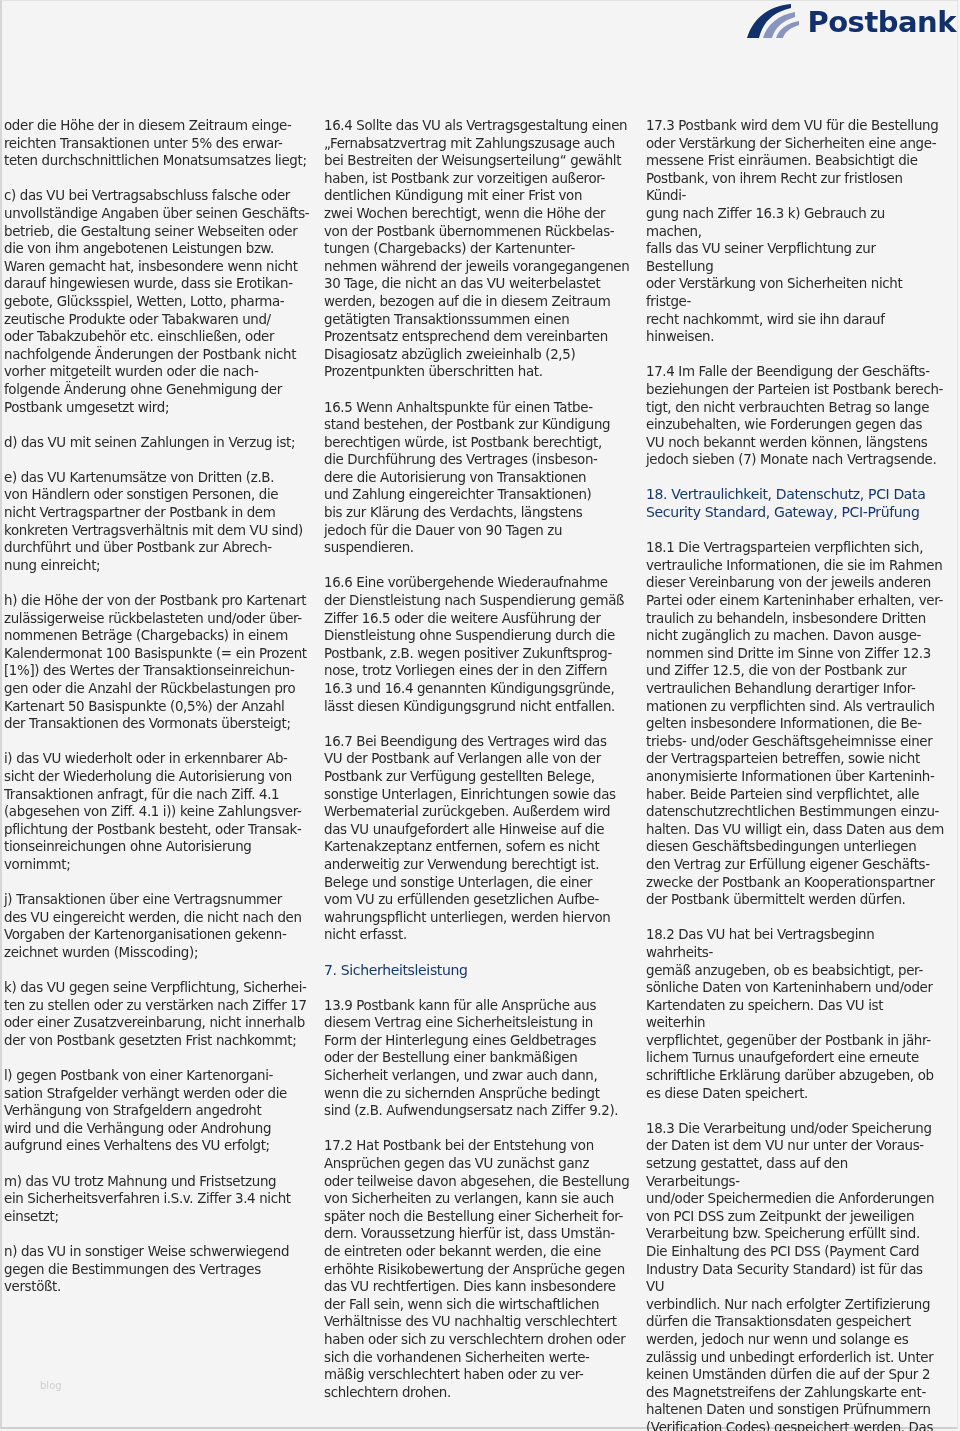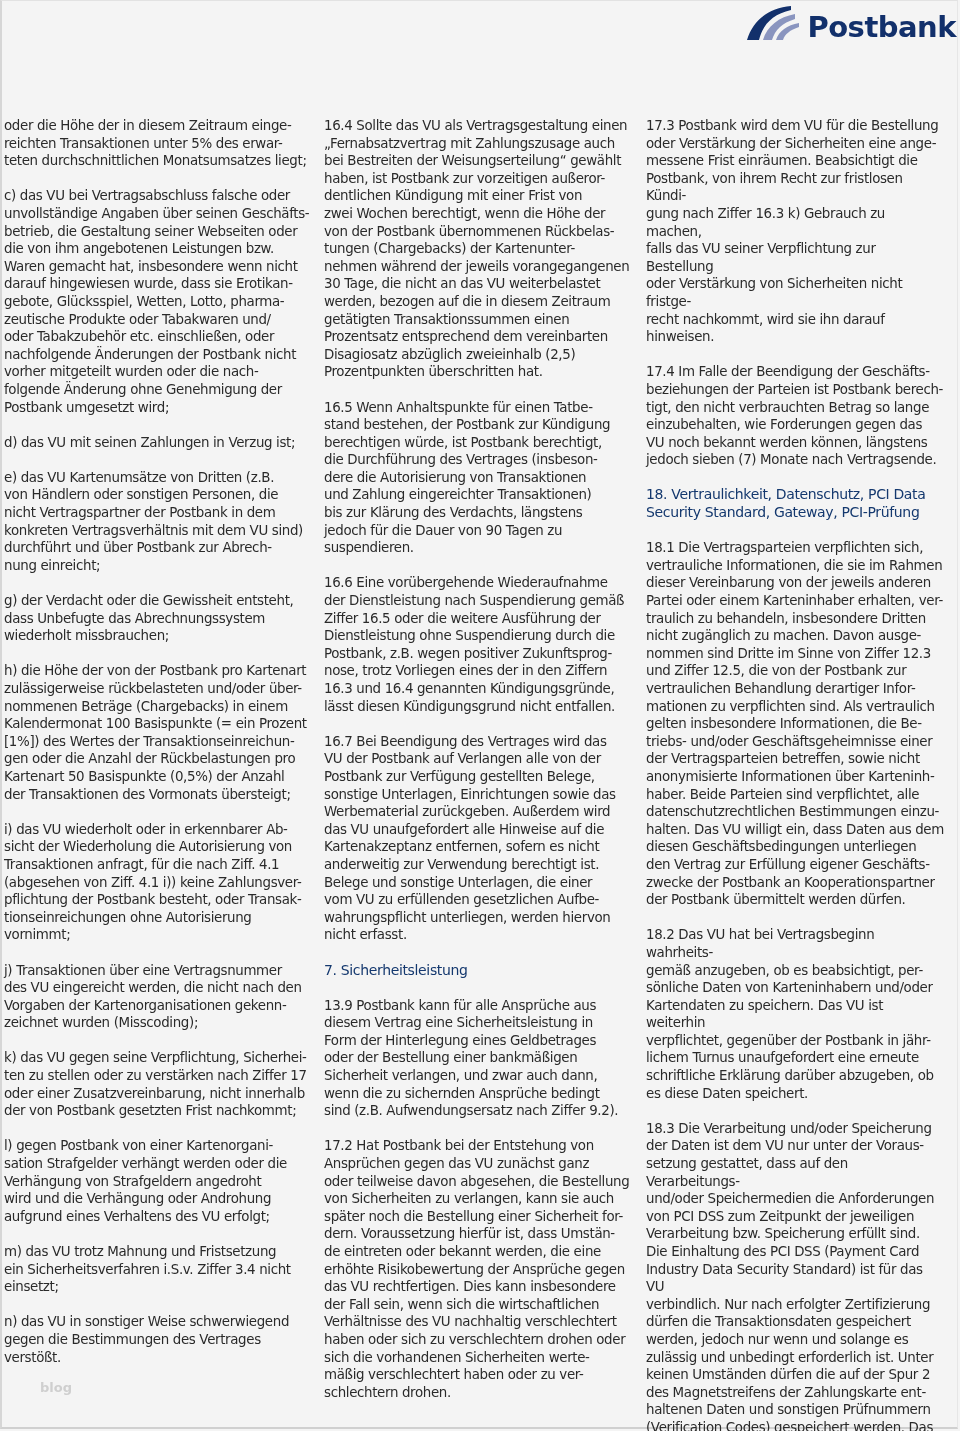--- a/index.html
+++ b/index.html
@@ -19,21 +19,21 @@
       border-left: 2px solid #d6d6d6;
       border-top: 1px solid #e2e2e2;
       border-bottom: 2px solid #d0d0d0;
       border-right: 1px solid #e6e6e6;
       box-sizing: border-box;
       pointer-events: none;
     }
     .logo {
       position: absolute;
       right: 4px; top: 2px;
-      display: flex; align-items: flex-end;
+      display: flex; align-items: center;
       height: 40px;
     }
     .logo svg { display: block; }
     .logo-text {
       font-family: "DejaVu Sans", sans-serif;
       font-weight: bold;
       font-size: 29px;
       color: #12306b;
       letter-spacing: -0.5px;
       margin-left: 4px;
@@ -55,23 +55,22 @@
     }
     .heading {
       margin: 0 0 17.6px 0;
       color: #14386e;
       font-size: 14px;
       white-space: pre-line;
     }
     .watermark {
       position: absolute;
       left: 40px; top: 1380px;
-      font-size: 13px;
+      font-size: 10px;
       color: #cfcfcf;
-      font-weight: bold;
     }
   </style>
 </head>
 <body>
 
 <div class="frame"></div>
 
 <div class="logo">
   <svg width="58" height="36" viewBox="0 0 58 36">
     <path d="M2 34 L14 34 C18 18 28 8 46 4 L46 0 C24 2 8 14 2 34 Z" fill="#12306b"></path>
@@ -98,23 +97,20 @@
 vorher mitgeteilt wurden oder die nach-
 folgende Änderung ohne Genehmigung der
 Postbank umgesetzt wird;</p>
     <p class="para">d) das VU mit seinen Zahlungen in Verzug ist;</p>
     <p class="para">e) das VU Kartenumsätze von Dritten (z.B.
 von Händlern oder sonstigen Personen, die
 nicht Vertragspartner der Postbank in dem
 konkreten Vertragsverhältnis mit dem VU sind)
 durchführt und über Postbank zur Abrech-
 nung einreicht;</p>
-    <p class="para">g) der Verdacht oder die Gewissheit entsteht,
-dass Unbefugte das Abrechnungssystem
-wiederholt missbrauchen;</p>
     <p class="para">h) die Höhe der von der Postbank pro Kartenart
 zulässigerweise rückbelasteten und/oder über-
 nommenen Beträge (Chargebacks) in einem
 Kalendermonat 100 Basispunkte (= ein Prozent
 [1%]) des Wertes der Transaktionseinreichun-
 gen oder die Anzahl der Rückbelastungen pro
 Kartenart 50 Basispunkte (0,5%) der Anzahl
 der Transaktionen des Vormonats übersteigt;</p>
     <p class="para">i) das VU wiederholt oder in erkennbarer Ab-
 sicht der Wiederholung die Autorisierung von

